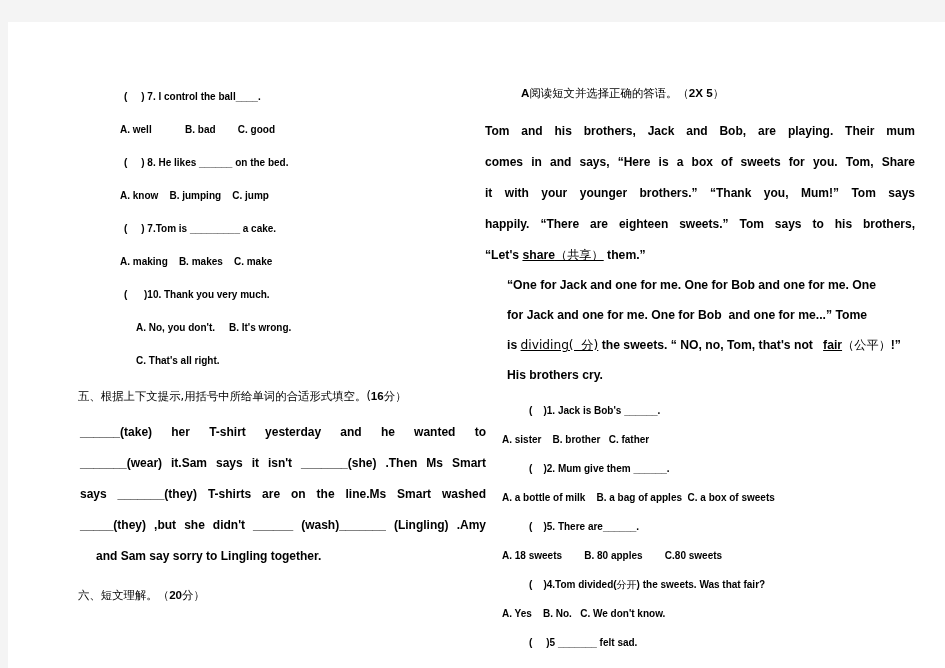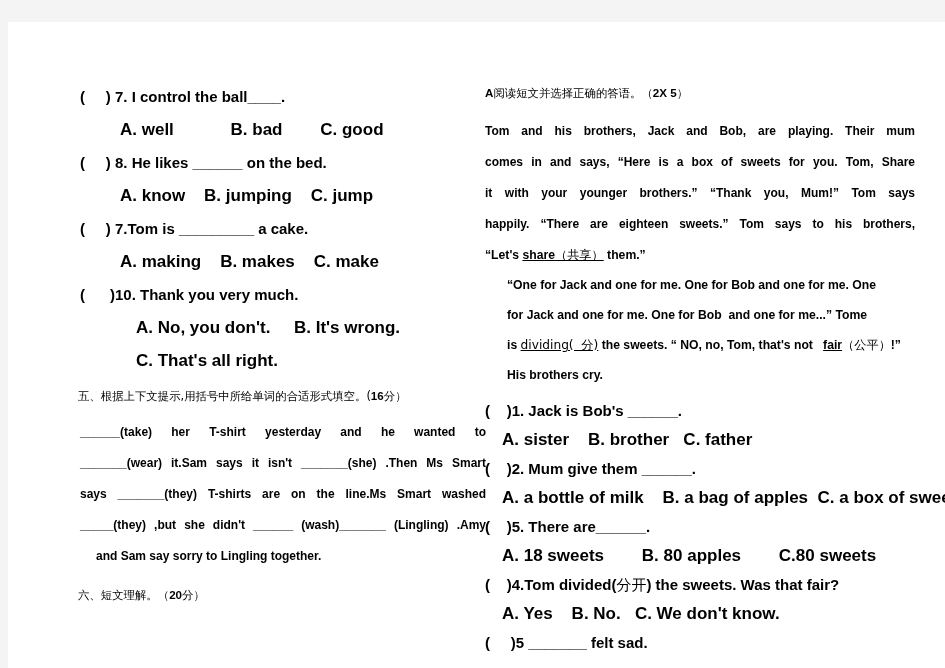--- a/index.html
+++ b/index.html
@@ -37,33 +37,35 @@
     color: #000;
   }
   .col-left  { left: 72px;  width: 406px; }
   .col-right { left: 477px; width: 430px; }
 
   
   .q-line {
     line-height: 33px;
     white-space: pre;
     font-weight: bold;
-    font-size: 15px;
+    font-size: 10px;
+    margin-left: 44px;
   }
   .opt-line {
     line-height: 33px;
     white-space: pre;
     font-weight: bold;
-    font-size: 17px;
+    font-size: 10px;
   }
   .sec-head {
     line-height: 30px;
     font-weight: bold;
     font-size: 11.6px;
     white-space: pre;
+    margin-left: 36px;
   }
   .sec-head .cn {
     font-family: "DejaVu Sans", sans-serif;
     font-weight: normal;
     font-size: 11.4px;
   }
   .sec-head .num {
     font-weight: bold;
     font-family: "Liberation Sans", sans-serif;
   }

